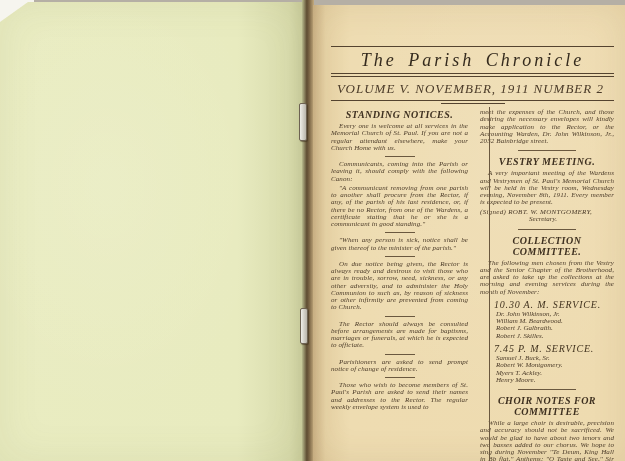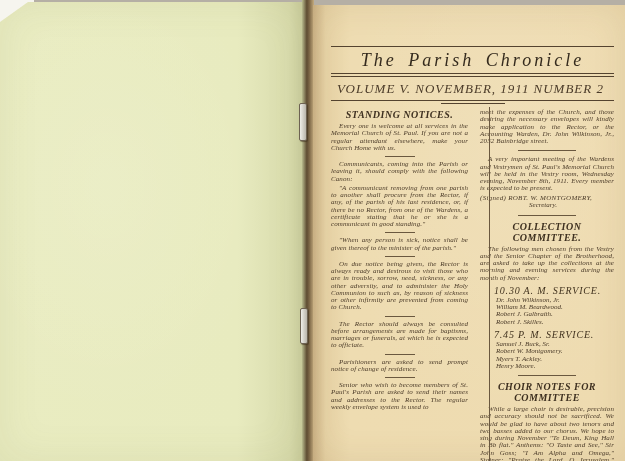--- a/index.html
+++ b/index.html
@@ -152,27 +152,28 @@
 
           <p class="body">On due notice being given, the Rector is always ready and desirous to visit those who are in trouble, sorrow, need, sickness, or any other adversity, and to administer the Holy Communion to such as, by reason of sickness or other infirmity are prevented from coming to Church.</p>
           <div class="sep"></div>
 
           <p class="body">The Rector should always be consulted before arrangements are made for baptisms, marriages or funerals, at which he is expected to officiate.</p>
           <div class="sep"></div>
 
           <p class="body">Parishioners are asked to send prompt notice of change of residence.</p>
           <div class="sep"></div>
 
-          <p class="body">Senior who wish to become members of St. Paul's Parish are asked to send their names and addresses to the Rector.  The regular weekly envelope system is used to</p>
+          <p class="body">Those who wish to become members of St. Paul's Parish are asked to send their names and addresses to the Rector.  The regular weekly envelope system is used to</p>
         </div>
 
         <div class="col right">
           <p class="body flush">meet the expenses of the Church, and those desiring the necessary envelopes will kindly make application to the Rector, or the Accounting Warden, Dr. John Wilkinson, Jr., 2032 Bainbridge street.</p>
           <div class="sep long"></div>
 
+          <div class="sec-heading">VESTRY MEETING.</div>
           <p class="body">A very important meeting of the Wardens and Vestrymen of St. Paul's Memorial Church will be held in the Vestry room, Wednesday evening, November 8th, 1911.  Every member is expected to be present.</p>
           <p class="signed-line">(Signed) ROBT. W. MONTGOMERY,</p>
           <p class="signed-role">Secretary.</p>
           <div class="sep long"></div>
 
           <div class="sec-heading">COLLECTION COMMITTEE.</div>
           <p class="body">The following men chosen from the Vestry and the Senior Chapter of the Brotherhood, are asked to take up the collections at the morning and evening services during the month of November:</p>
 
           <div class="services">
             <div class="svc-label">10.30 A. M. SERVICE.</div>

